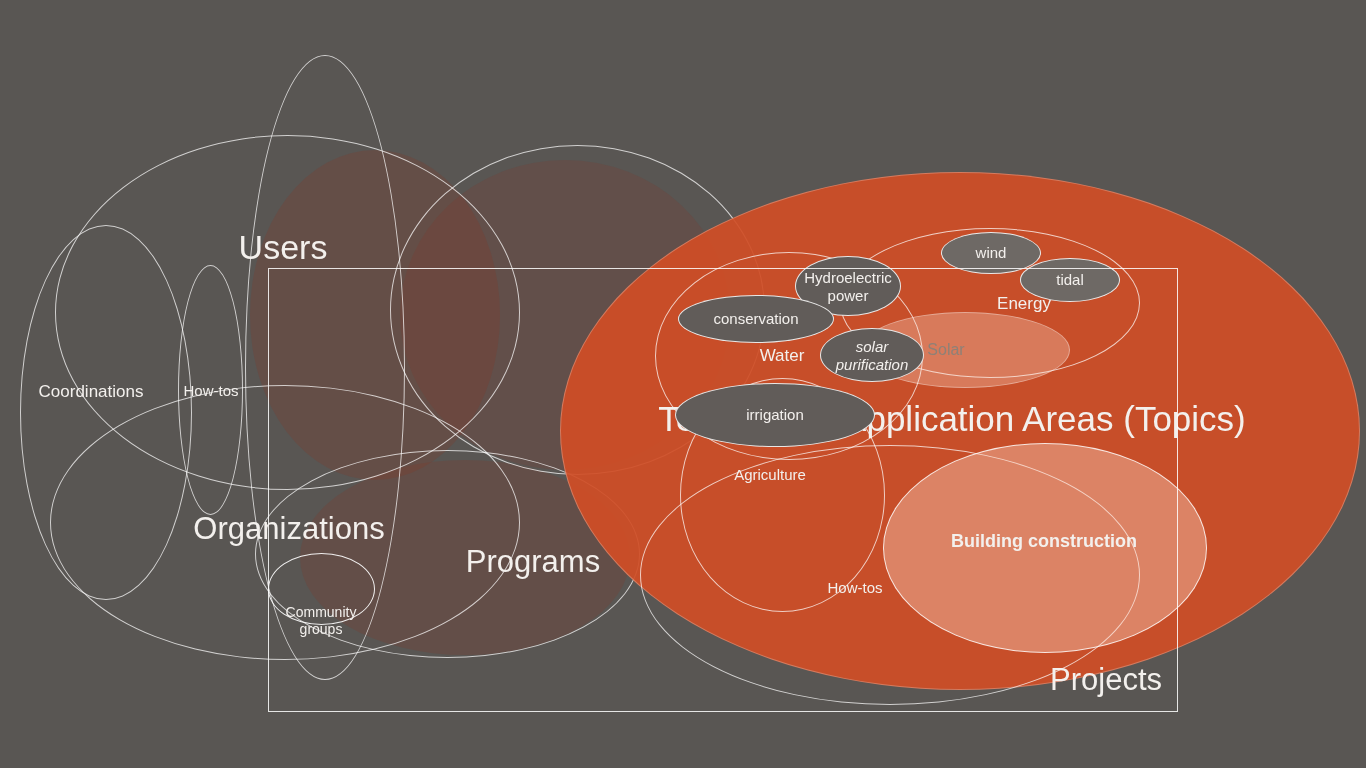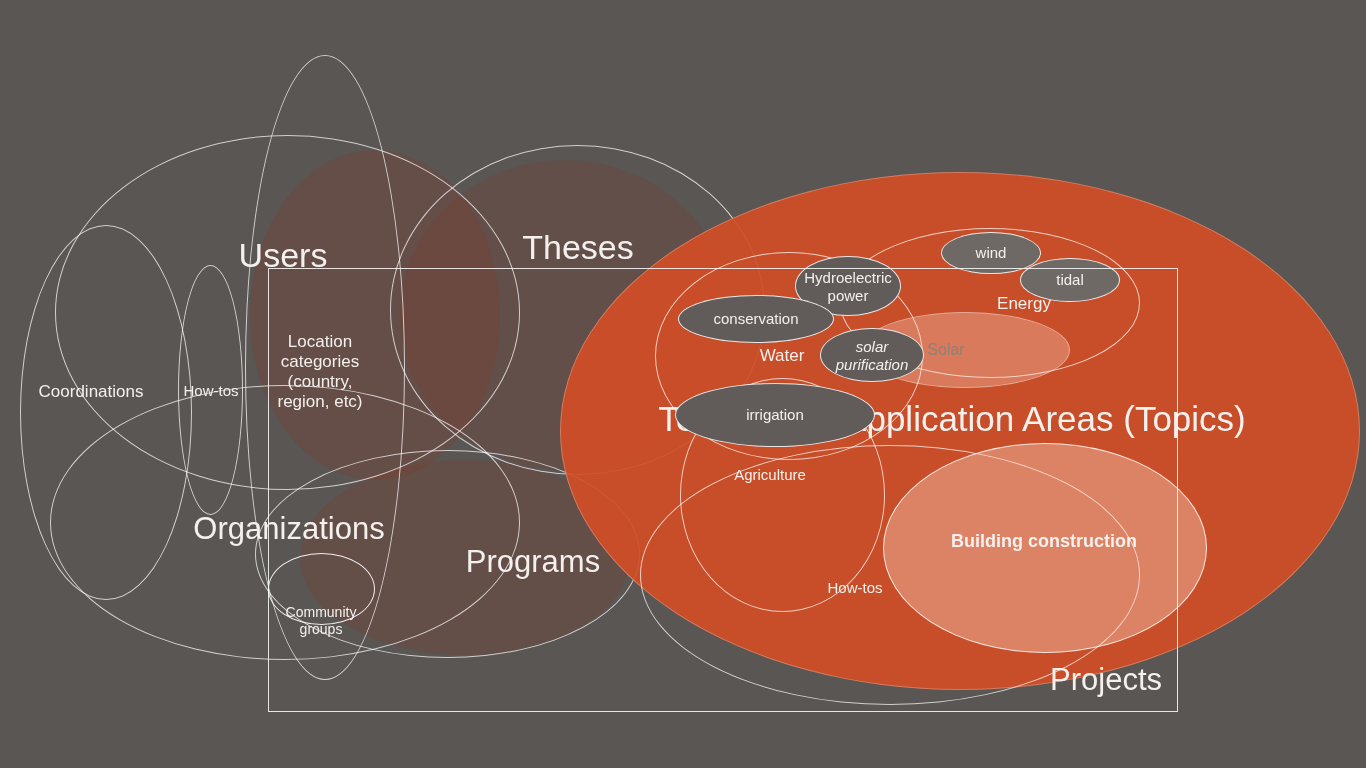--- a/index.html
+++ b/index.html
@@ -61,21 +61,21 @@
   
   #rect-projects{
     position:absolute;left:268px;top:268px;width:910px;height:444px;
     border:1.5px solid rgba(255,255,255,0.85);box-sizing:border-box;z-index:7;
   }
   
   #tint-1{left:250px;top:150px;width:250px;height:330px;background:rgba(140,50,30,0.22);}
   #tint-2{left:400px;top:160px;width:330px;height:310px;background:rgba(140,50,30,0.17);}
   #tint-3{left:300px;top:460px;width:330px;height:195px;background:rgba(140,50,30,0.20);}
   
-  #lb-users{left:283px;top:247px;font-size:34px;margin-top:8px;}
+  #lb-users{left:283px;top:247px;font-size:34px;}
   #lb-theses{left:578px;top:247px;font-size:34px;}
   #lb-coordinations{left:91px;top:392px;font-size:17px;white-space:nowrap;}
   #lb-howtos-left{left:211px;top:391px;font-size:15px;white-space:nowrap;}
   #lb-location{left:320px;top:372px;font-size:17px;width:105px;}
   #lb-organizations{left:289px;top:529px;font-size:31px;white-space:nowrap;}
   #lb-community{left:321px;top:589px;font-size:14px;width:95px;margin-top:32px;}
   #lb-programs{left:533px;top:562px;font-size:31px;white-space:nowrap;}
   #lb-projects{left:1106px;top:680px;font-size:31px;white-space:nowrap;text-align:right;}
   #lb-title{left:952px;top:419px;font-size:35px;white-space:nowrap;z-index:5;}
   #lb-energy{left:989px;top:304px;font-size:17px;white-space:nowrap;margin-left:35px;}
@@ -123,24 +123,22 @@
   <div class="ellipse dark-mini" id="el-wind"></div>
   <div class="ellipse dark-mini" id="el-tidal"></div>
   <div class="ellipse dark-mini" id="el-hydro"></div>
   <div class="ellipse dark-mini" id="el-conservation"></div>
   <div class="ellipse dark-mini" id="el-solarpur"></div>
   <div class="ellipse dark-mini" id="el-irrigation"></div>
 
   <div id="rect-projects"></div>
 
   <div class="label" id="lb-users">Users</div>
-  <div class="label" id="lb-theses">Theses</div>
   <div class="label" id="lb-coordinations">Coordinations</div>
   <div class="label" id="lb-howtos-left">How-tos</div>
-  <div class="label" id="lb-location">Location categories (country, region, etc)</div>
   <div class="label" id="lb-organizations">Organizations</div>
   <div class="label" id="lb-community">Community groups</div>
   <div class="label" id="lb-programs">Programs</div>
   <div class="label" id="lb-projects">Projects</div>
   <div class="label" id="lb-energy">Energy</div>
   <div class="label" id="lb-wind">wind</div>
   <div class="label" id="lb-tidal">tidal</div>
   <div class="label" id="lb-hydro">Hydroelectric power</div>
   <div class="label" id="lb-water">Water</div>
   <div class="label" id="lb-conservation">conservation</div>

